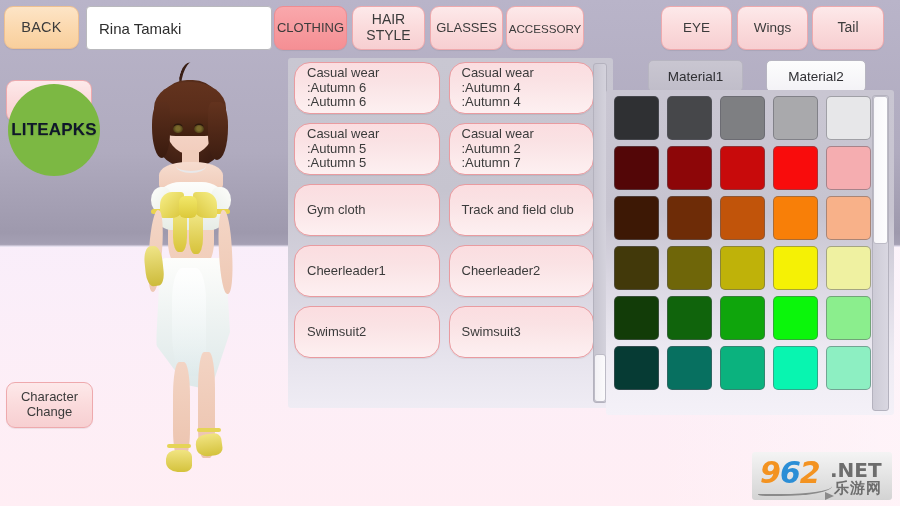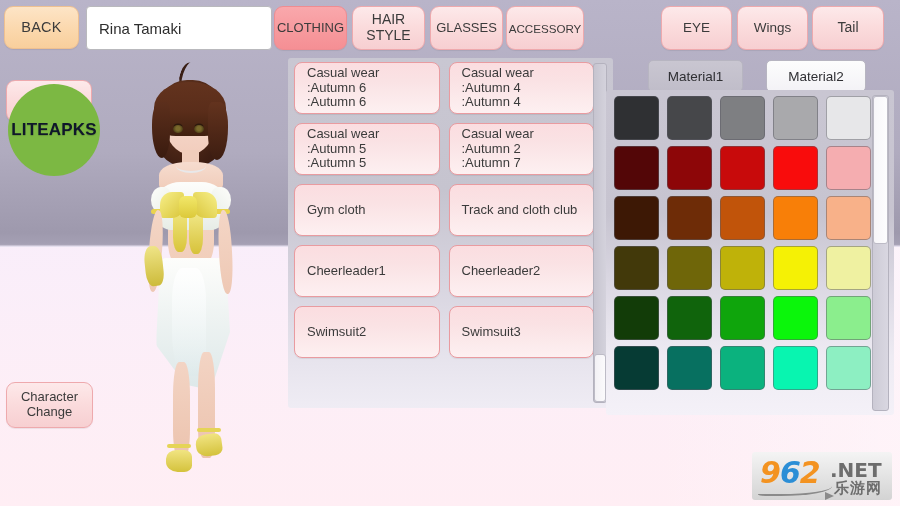--- a/index.html
+++ b/index.html
@@ -258,21 +258,21 @@
     position: absolute; left: 6px; top: 4px; width: 300px; height: 342px;
     display: grid; grid-template-columns: 1fr 1fr; gap: 9px 9px;
     align-content: start;
   }
   .litem {
     height: 52px;
     font-size: 13px;
     justify-content: flex-start;
     padding: 18px 12px;
     text-align: left;
-    border-radius: 8px;
+    border-radius: 16px;
     background: linear-gradient(to bottom, #fbdde0 0%, #fae2e4 35%, #fdf0f1 100%);
     border: 1.8px solid #e99ba0;
   }
   .litem span { display: block; }
   #list-scroll-track {
     position: absolute; right: 6px; top: 5px; width: 14px; height: 340px;
     background: linear-gradient(to right, #c6c4cf, #d4d2dc);
     border: 1px solid #b4b2be; border-radius: 3px;
   }
   #list-scroll-thumb {
@@ -450,21 +450,21 @@
           <span>:Autumn 7</span>
         </div>
       </div>
       <div class="gbtn litem">
         <div>
           <span>Gym cloth</span>
         </div>
       </div>
       <div class="gbtn litem">
         <div>
-          <span>Track and cloth club</span>
+          <span>Track and field club</span>
         </div>
       </div>
       <div class="gbtn litem">
         <div>
           <span>Cheerleader1</span>
         </div>
       </div>
       <div class="gbtn litem">
         <div>
           <span>Cheerleader2</span>

